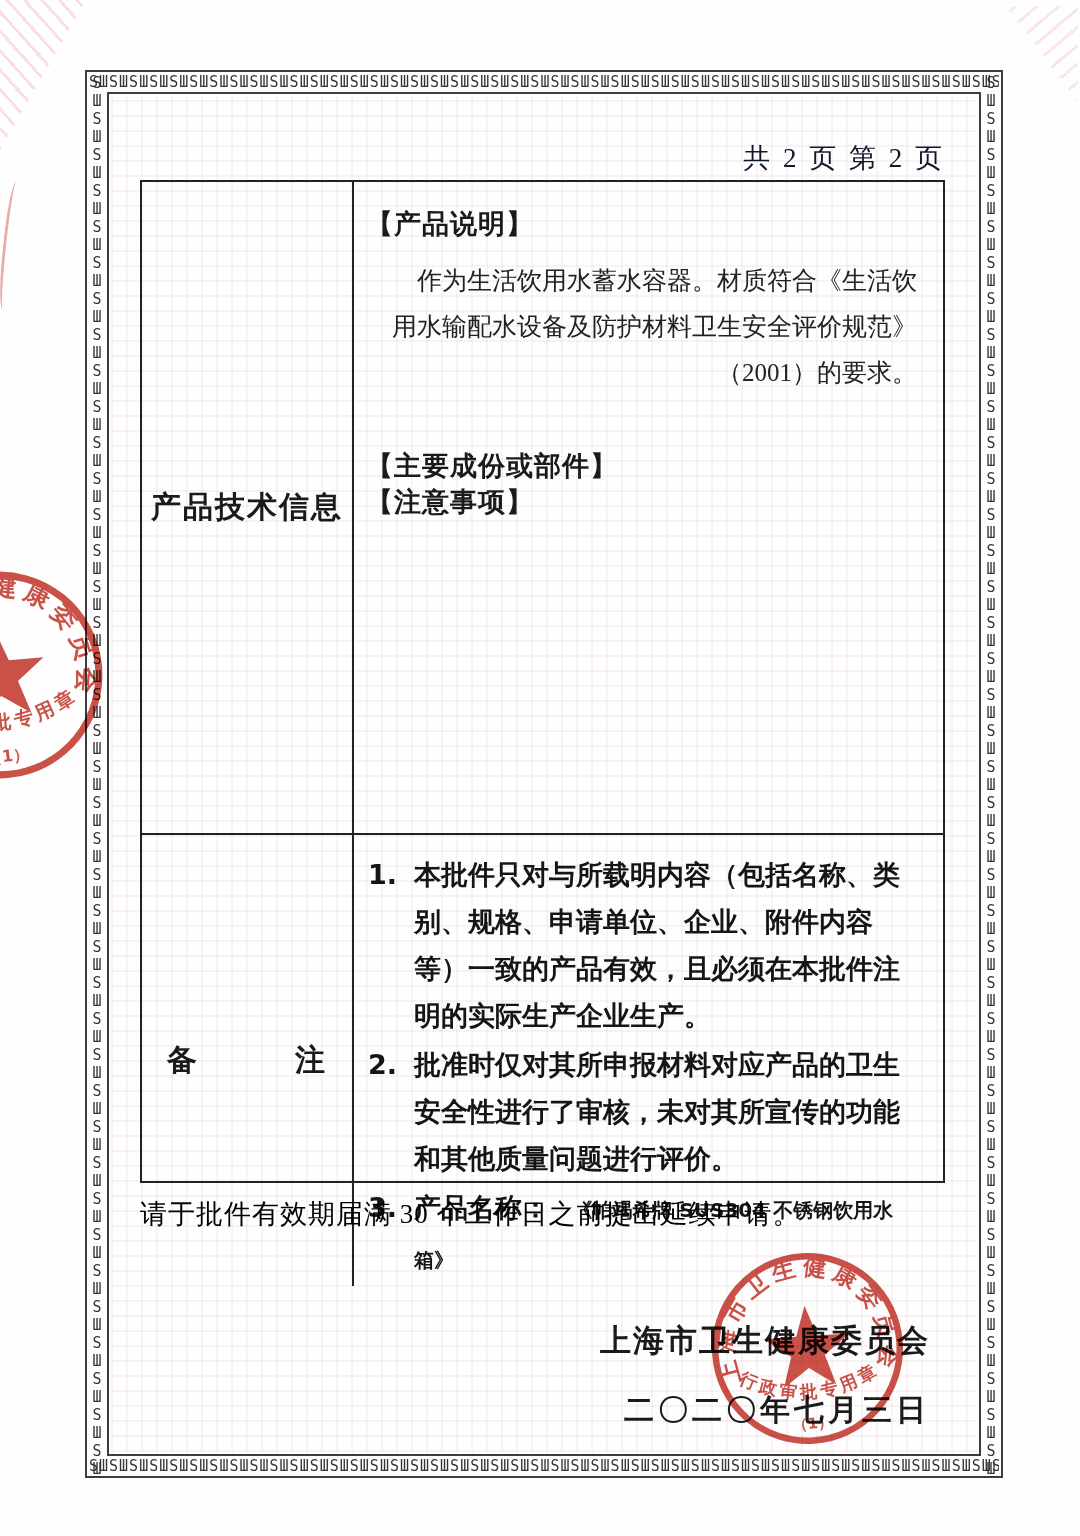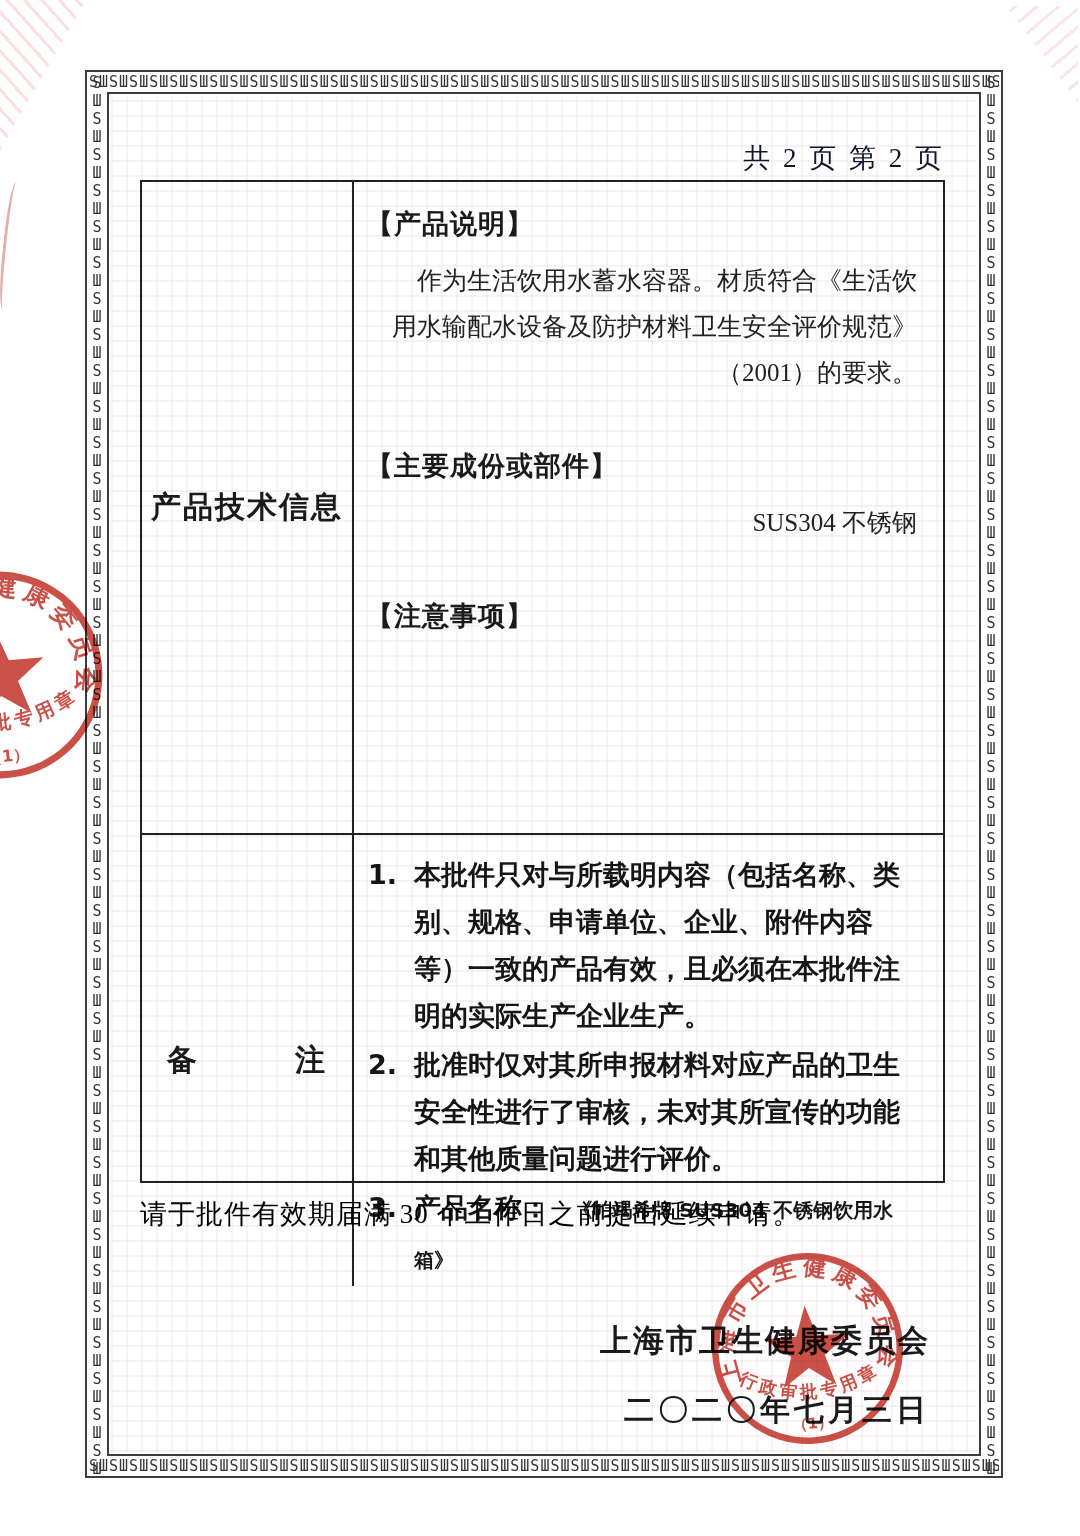--- a/index.html
+++ b/index.html
@@ -130,21 +130,20 @@
 
 <div class="doc-table">
   <div class="cell label r1">产品技术信息</div>
   <div class="cell content r1">
     <div class="section">
       <h3>【产品说明】</h3>
       <p>作为生活饮用水蓄水容器。材质符合《生活饮用水输配水设备及防护材料卫生安全评价规范》（2001）的要求。</p>
     </div>
     <div class="section">
       <h3>【主要成份或部件】</h3>
-      <p>SUS304 不锈钢</p>
     </div>
     <div class="section">
       <h3>【注意事项】</h3>
     </div>
   </div>
   <div class="cell label">备　　　注</div>
   <div class="cell">
     <ol class="remarks">
       <li>
         <span class="num">1.</span>

